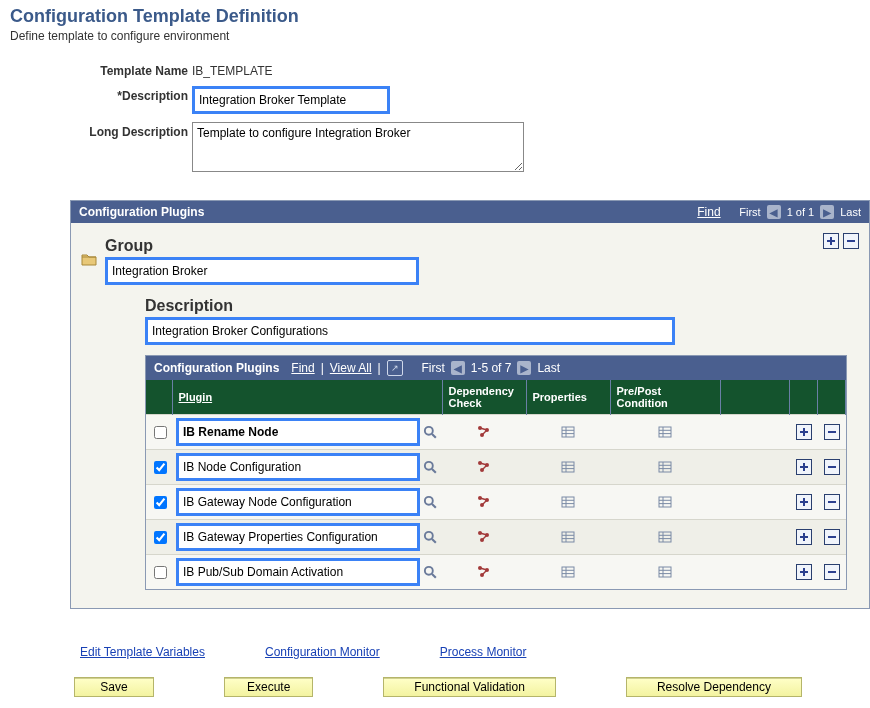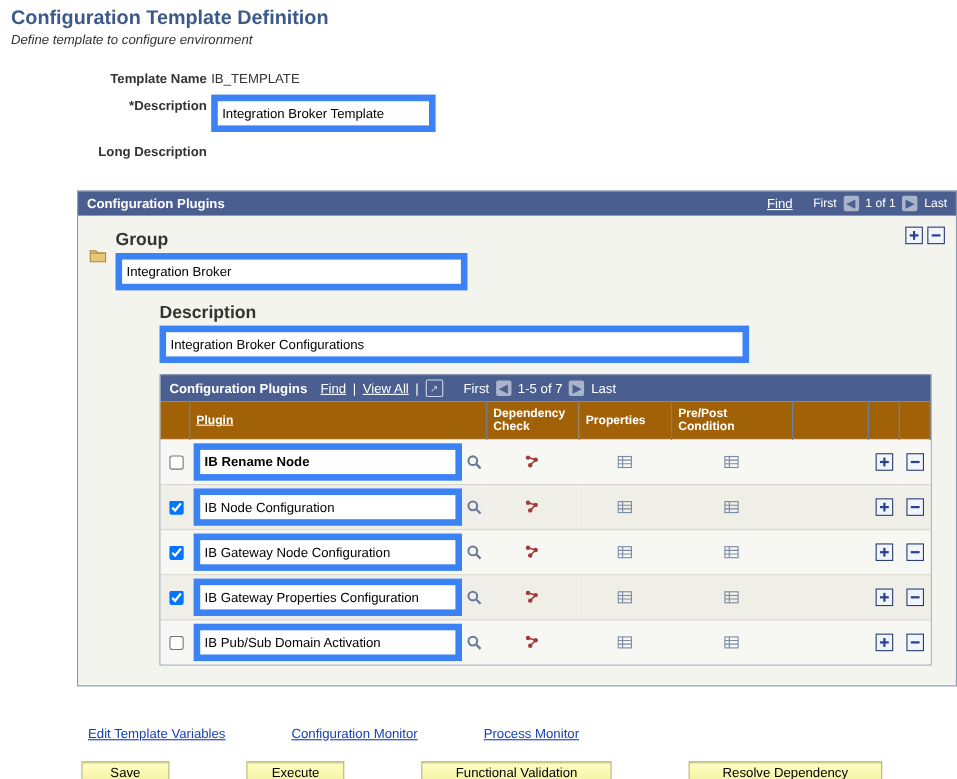--- a/index.html
+++ b/index.html
@@ -17,42 +17,41 @@
   h1.page-title {
     font-size: 18px;
     color: #3b5a8a;
     margin: 0 0 2px 0;
     font-weight: bold;
   }
   .page-subtitle {
     font-size: 12px;
     color: #333;
     margin-bottom: 18px;
-    font-style: italic;
   }
   .form-row {
     display: flex;
     align-items: flex-start;
     margin-bottom: 8px;
   }
   .form-label {
     width: 178px;
     text-align: right;
     padding-right: 4px;
     font-weight: bold;
     font-size: 12px;
     padding-top: 3px;
   }
   .form-value-static {
     padding-top: 3px;
   }
   input.text-field {
     font-family: Arial, Helvetica, sans-serif;
     font-size: 12px;
-    border: 6px solid #3b82f6;
+    border: 3px solid #3b82f6;
     padding: 2px 4px;
     height: 18px;
     box-sizing: content-box;
   }
   textarea.text-area {
     font-family: Arial, Helvetica, sans-serif;
     font-size: 12px;
     border: 1px solid #888;
     padding: 3px 4px;
     resize: both;
@@ -153,21 +152,21 @@
     border: 1px solid #cfd8ea; border-radius: 2px;
     align-items: center; justify-content: center;
     color: #cfd8ea; font-size: 9px; cursor: pointer;
   }
   table.grid-table {
     width: 100%;
     border-collapse: collapse;
     table-layout: fixed;
   }
   table.grid-table thead th {
-    background: #a16207;
+    background: #14532d;
     color: #fff;
     font-size: 11px;
     font-weight: bold;
     text-align: left;
     padding: 5px 6px;
     border-right: 1px solid #6a7fa5;
   }
   table.grid-table thead th a { color: #fff; text-decoration: underline; }
   table.grid-table thead th.center { text-align: left; margin-left: 44px; }
   table.grid-table tbody tr {
@@ -279,20 +278,21 @@
   <div class="form-row">
     <div class="form-label">Template Name</div>
     <div class="form-value-static">IB_TEMPLATE</div>
   </div>
   <div class="form-row">
     <div class="form-label">*Description</div>
     <input type="text" class="text-field" style="width: 184px;" value="Integration Broker Template">
   </div>
   <div class="form-row">
     <div class="form-label">Long Description</div>
+    <textarea class="text-area" style="width: 322px; height: 42px;">Template to configure Integration Broker</textarea>
   </div>
 
   <div class="outer-panel">
     <div class="panel-header">
       <span>Configuration Plugins</span>
       <span class="spacer"></span>
       <a href="#">Find</a>
       &nbsp;&nbsp;
       <span class="nav-text">First</span>
       <span class="nav-btn">◀</span>

